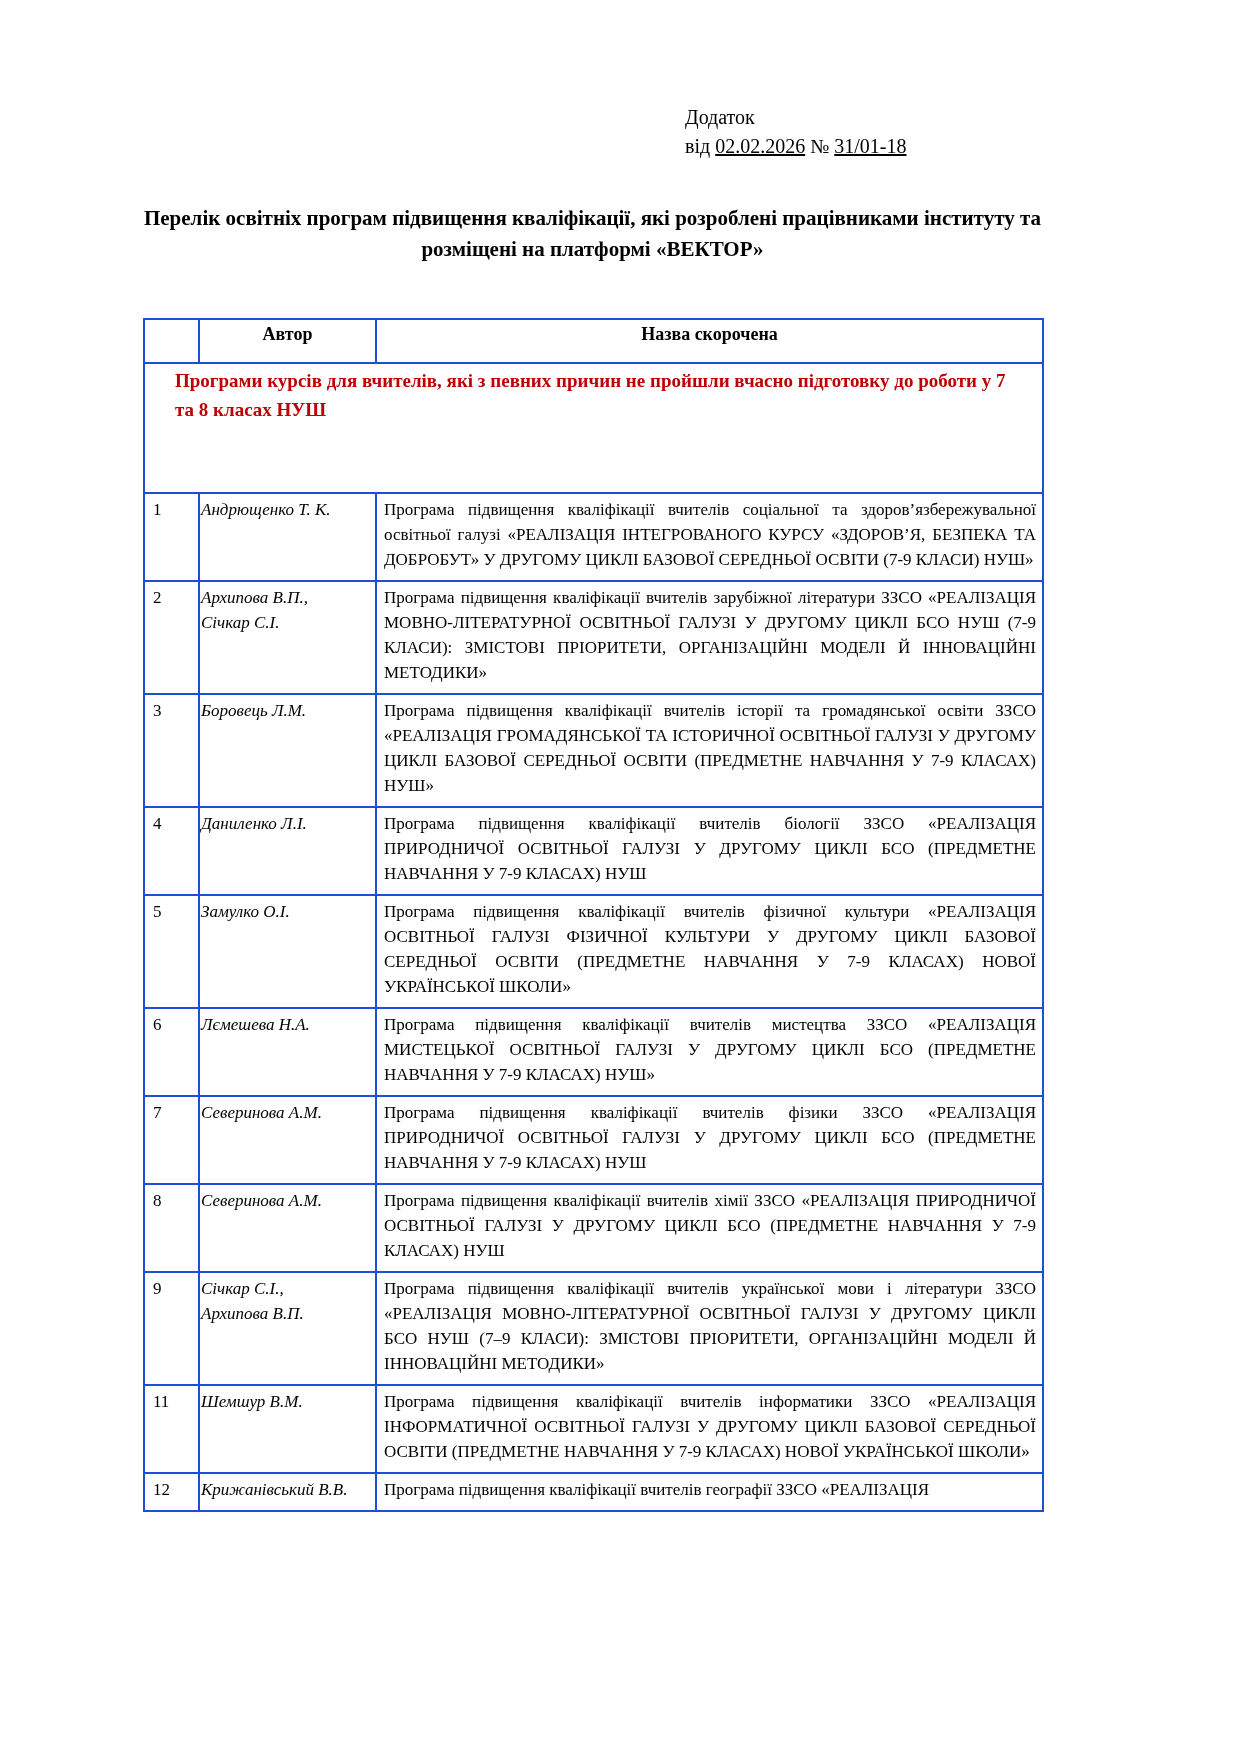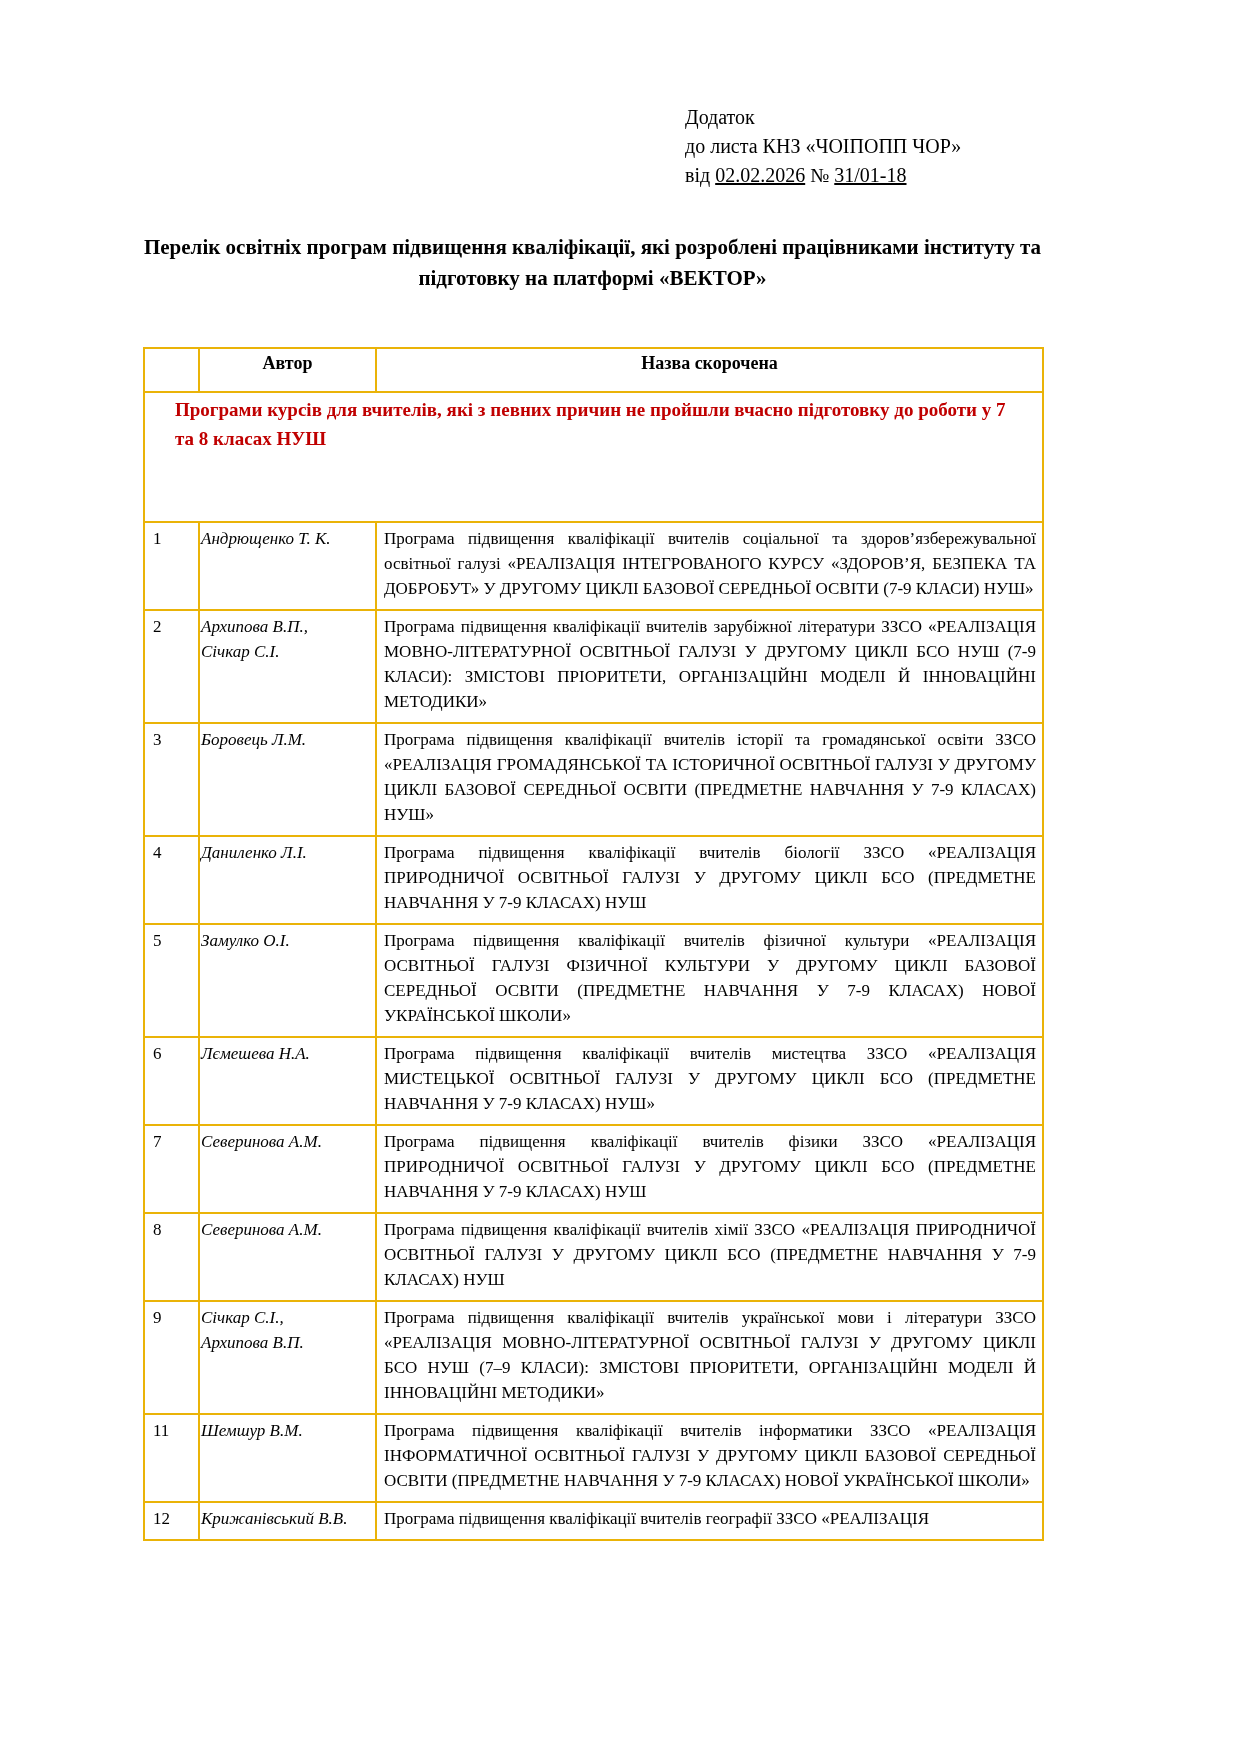--- a/index.html
+++ b/index.html
@@ -44,21 +44,21 @@
   
   table.programs {
     margin-top: 53px;
     border-collapse: collapse;
     table-layout: fixed;
     width: 899px;
     font-size: 17px;
     line-height: 25px;
   }
   table.programs th, table.programs td {
-    border: 2px solid #eab308;
+    border: 2px solid #1d4ed8;
     vertical-align: top;
     overflow: hidden;
     margin-left: 40px;
   }
   col.c-num    { width: 55px; }
   col.c-author { width: 177px; }
   col.c-name   { width: 667px; }
   th.h-cell {
     height: 38px;
     font-size: 18px;
@@ -96,25 +96,24 @@
   }
 </style>
 </head>
 <body>
 
 <div class="page">
   <div class="content">
 
     <div class="doc-header">
       <div>Додаток</div>
-      <div>до листа КНЗ «ЧОІПОПП ЧОР»</div>
       <div><span>від </span><span class="underlined">02.02.2026</span><span> № </span><span class="underlined">31/01-18</span></div>
     </div>
 
-    <div class="doc-title">Перелік освітніх програм підвищення кваліфікації, які розроблені працівниками інституту та підготовку на платформі «ВЕКТОР»</div>
+    <div class="doc-title">Перелік освітніх програм підвищення кваліфікації, які розроблені працівниками інституту та розміщені на платформі «ВЕКТОР»</div>
 
     <table class="programs">
       <colgroup>
         <col class="c-num">
         <col class="c-author">
         <col class="c-name">
       </colgroup>
       <thead>
         <tr>
           <th class="h-cell"></th>

